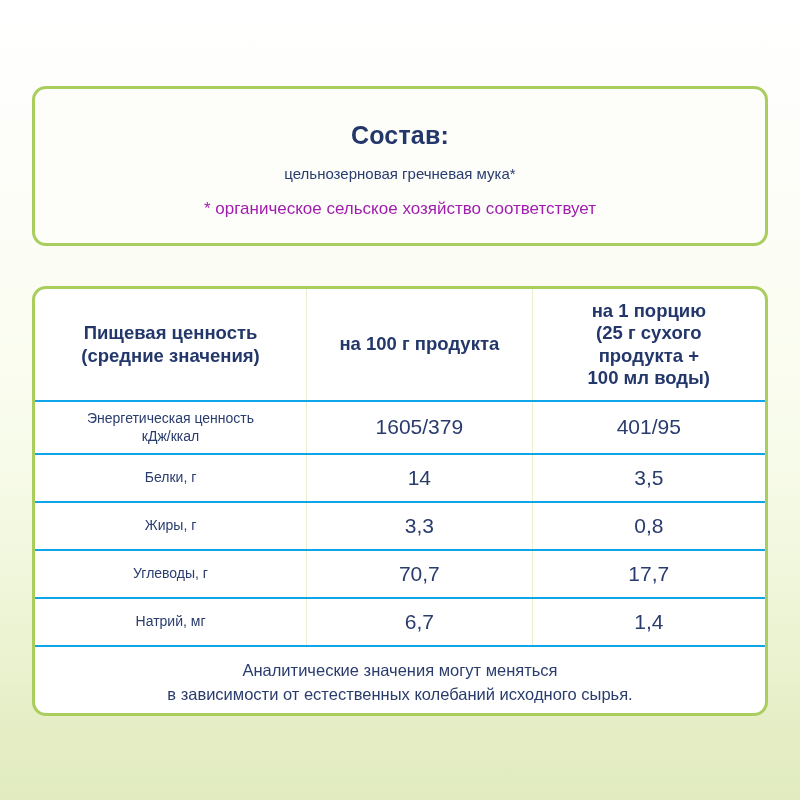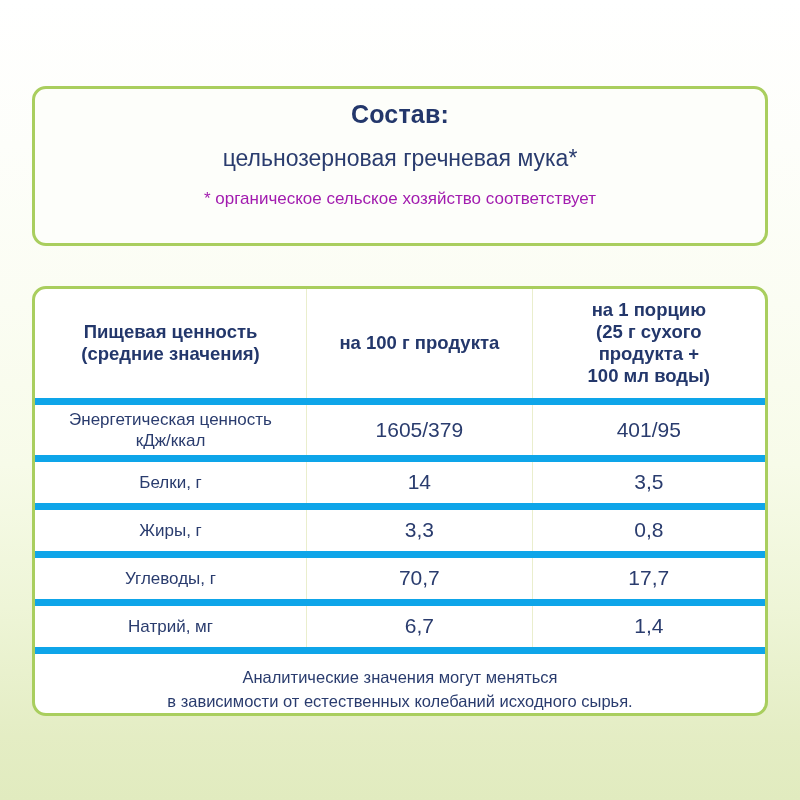--- a/index.html
+++ b/index.html
@@ -37,35 +37,35 @@
     top: 86px;
     width: 736px;
     height: 160px;
     box-sizing: border-box;
     border: 3px solid #a9ce5e;
     border-radius: 14px;
     background: #fdfefa;
     display: flex;
     flex-direction: column;
     align-items: center;
-    justify-content: flex-start;
+    justify-content: center;
     padding-top: 12px;
   }
 
   .composition-title {
     font-size: 25px;
     font-weight: bold;
     letter-spacing: 0.2px;
     color: #23376b;
     margin: 0 0 14px 0;
     line-height: 1.1;
   }
 
   .composition-line {
-    font-size: 23px;
+    font-size: 15px;
     color: #2a3c6e;
     line-height: 1.35;
     text-align: center;
     margin: 0;
   }
 
   .composition-note {
     margin-top: 13px;
     font-size: 17px;
     color: #a21caf;
@@ -97,42 +97,42 @@
     table-layout: fixed;
   }
 
   table.nutrition col.c-name  { width: 37.2%; }
   table.nutrition col.c-per100{ width: 30.9%; }
   table.nutrition col.c-serv  { width: 31.9%; }
 
   table.nutrition th,
   table.nutrition td {
     border-right: 1px solid #eaeecd;
-    border-bottom: 7px solid #0ea5e9;
+    border-bottom: 2px solid #0ea5e9;
     text-align: center;
     vertical-align: middle;
     padding: 4px 8px;
     box-sizing: border-box;
   }
   table.nutrition th:last-child,
   table.nutrition td:last-child {
     border-right: none;
   }
 
   table.nutrition thead th {
     font-size: 18.5px;
     font-weight: bold;
     line-height: 1.2;
     color: #23376b;
     height: 112px;
     padding: 6px 6px;
   }
 
   table.nutrition tbody td {
-    font-size: 17px;
+    font-size: 14px;
     font-weight: normal;
     color: #2a3c6e;
     line-height: 1.25;
     height: 48px;
   }
   table.nutrition tbody tr.row-energy td {
     height: 53px;
   }
   table.nutrition tbody td.value {
     font-size: 21px;

